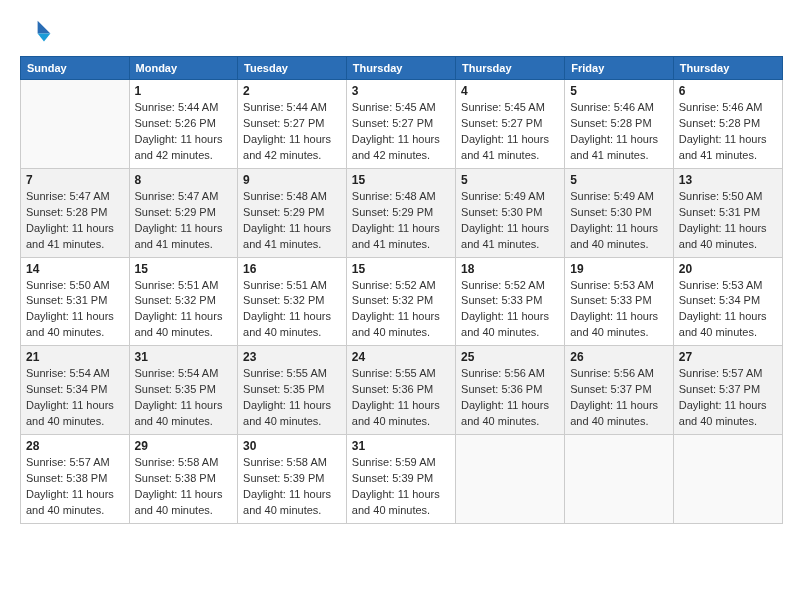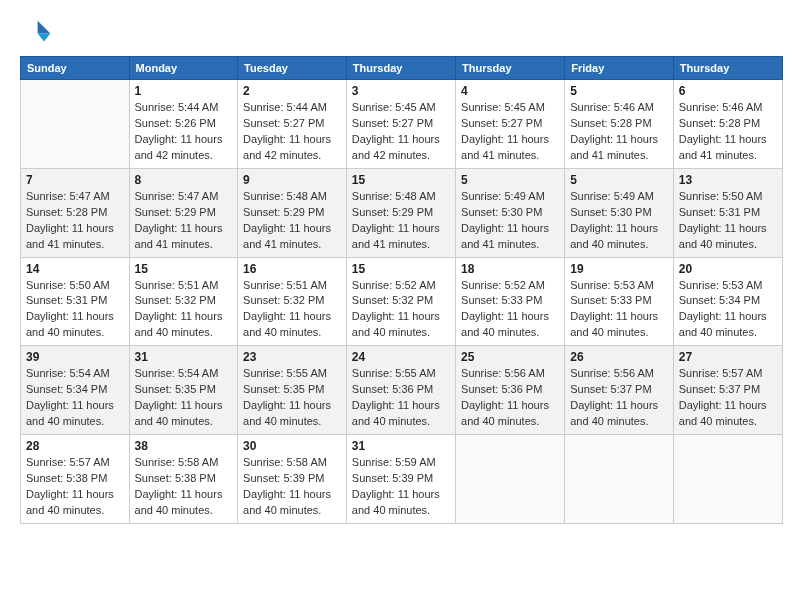--- a/index.html
+++ b/index.html
@@ -213,21 +213,21 @@
             <span class="day-num">19</span>
             <div class="day-info">Sunrise: 5:53 AM<br>Sunset: 5:33 PM<br>Daylight: 11 hours<br>and 40 minutes.</div>
           </td>
           <td>
             <span class="day-num">20</span>
             <div class="day-info">Sunrise: 5:53 AM<br>Sunset: 5:34 PM<br>Daylight: 11 hours<br>and 40 minutes.</div>
           </td>
         </tr>
         <tr class="row-shaded">
           <td>
-            <span class="day-num">39</span>
+            <span class="day-num">21</span>
             <div class="day-info">Sunrise: 5:54 AM<br>Sunset: 5:34 PM<br>Daylight: 11 hours<br>and 40 minutes.</div>
           </td>
           <td>
             <span class="day-num">31</span>
             <div class="day-info">Sunrise: 5:54 AM<br>Sunset: 5:35 PM<br>Daylight: 11 hours<br>and 40 minutes.</div>
           </td>
           <td>
             <span class="day-num">23</span>
             <div class="day-info">Sunrise: 5:55 AM<br>Sunset: 5:35 PM<br>Daylight: 11 hours<br>and 40 minutes.</div>
           </td>
@@ -247,21 +247,21 @@
             <span class="day-num">27</span>
             <div class="day-info">Sunrise: 5:57 AM<br>Sunset: 5:37 PM<br>Daylight: 11 hours<br>and 40 minutes.</div>
           </td>
         </tr>
         <tr class="row-white">
           <td>
             <span class="day-num">28</span>
             <div class="day-info">Sunrise: 5:57 AM<br>Sunset: 5:38 PM<br>Daylight: 11 hours<br>and 40 minutes.</div>
           </td>
           <td>
-            <span class="day-num">38</span>
+            <span class="day-num">29</span>
             <div class="day-info">Sunrise: 5:58 AM<br>Sunset: 5:38 PM<br>Daylight: 11 hours<br>and 40 minutes.</div>
           </td>
           <td>
             <span class="day-num">30</span>
             <div class="day-info">Sunrise: 5:58 AM<br>Sunset: 5:39 PM<br>Daylight: 11 hours<br>and 40 minutes.</div>
           </td>
           <td>
             <span class="day-num">31</span>
             <div class="day-info">Sunrise: 5:59 AM<br>Sunset: 5:39 PM<br>Daylight: 11 hours<br>and 40 minutes.</div>
           </td>

